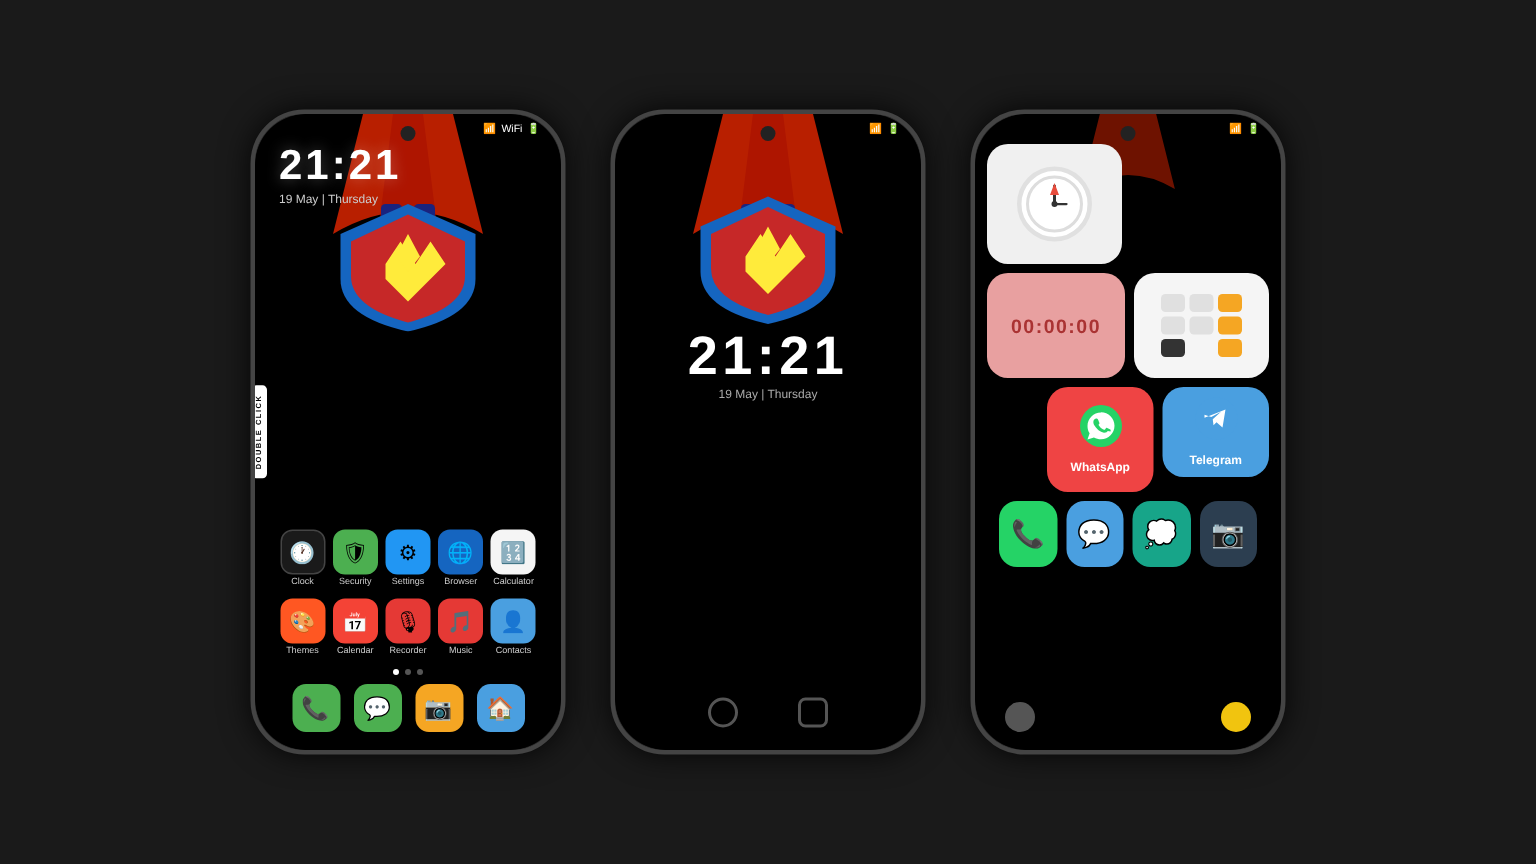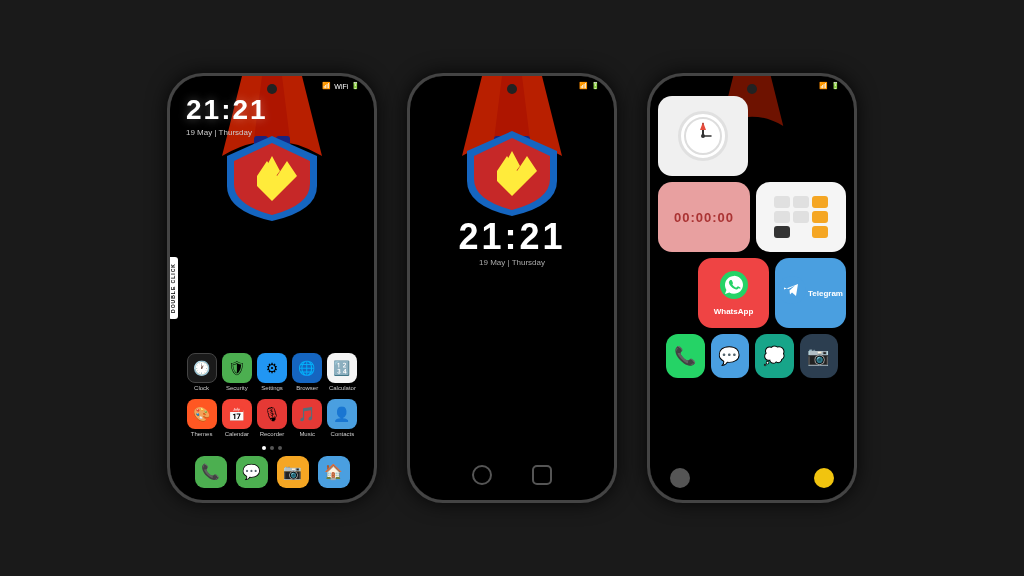--- a/index.html
+++ b/index.html
@@ -376,25 +376,25 @@
       display: flex;
       flex-direction: column;
       align-items: center;
       justify-content: center;
       gap: 2px;
       margin-left: 40px;
     }
 
     .widget-telegram {
       flex: 1;
-      height: 70px;
+      height: 60px;
       background: #4a9fe0;
       border-radius: 14px;
       display: flex;
-      flex-direction: row;
+      flex-direction: column;
       align-items: center;
       justify-content: center;
       gap: 2px;
     }
 
     .widget-app-label {
       color: #fff;
       font-size: 8px;
       font-weight: bold;
     }

